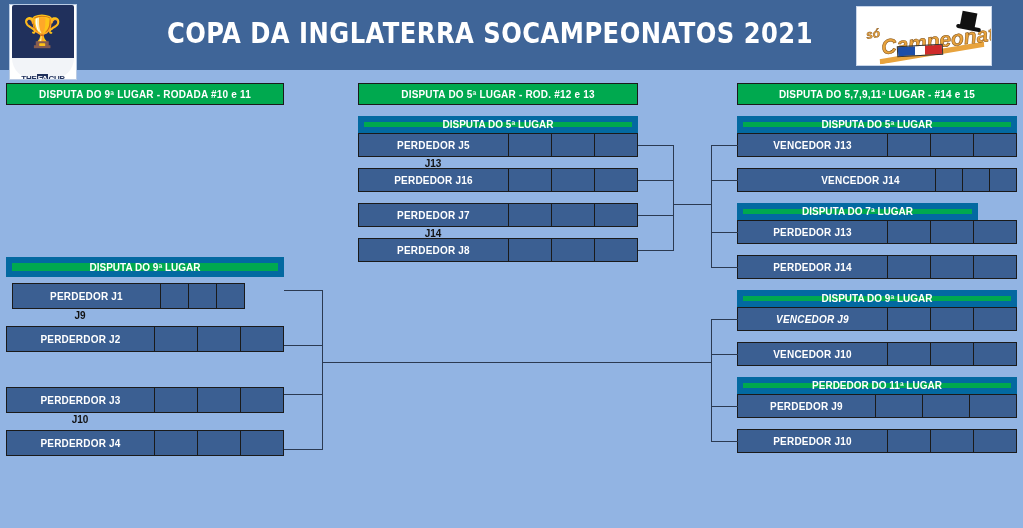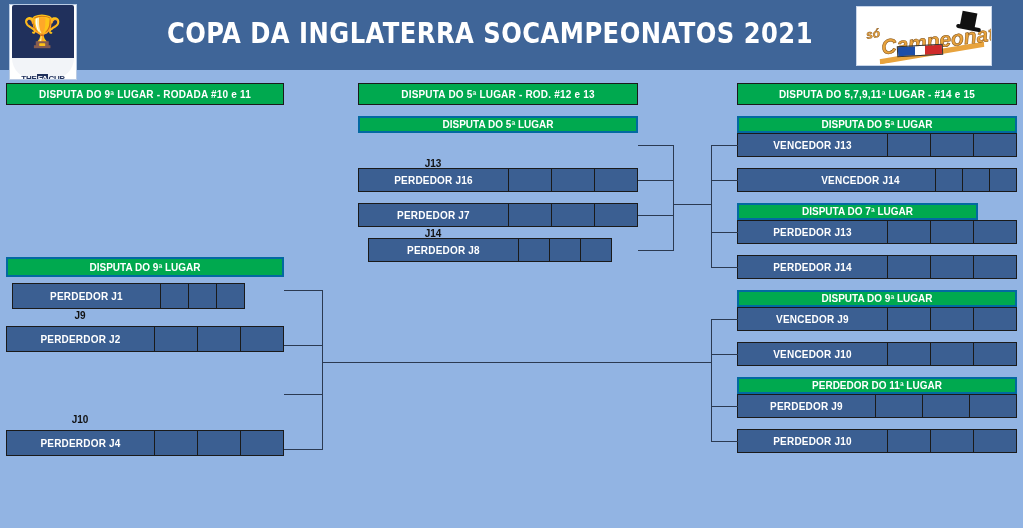--- a/index.html
+++ b/index.html
@@ -109,21 +109,21 @@
     display:flex;align-items:center;justify-content:center;
     letter-spacing:0.2px;
     box-sizing:border-box;
     white-space:nowrap;
   }
 
   
   .grp-head{
     position:absolute;
     background:#00a94f;
-    border:2px solid #0369a1;
+    border:6px solid #0369a1;
     color:#ffffff;
     font-size:10px;font-weight:bold;
     display:flex;align-items:center;justify-content:center;
     box-sizing:border-box;
     white-space:nowrap;
     text-align:right;
   }
 
   
   .row{
@@ -193,36 +193,42 @@
     <div class="hat"></div>
     <div class="hatbrim"></div>
   </div>
 
   <div class="sec-title" style="left:6px;top:83px;width:278px;height:22px;">DISPUTA DO 9ª LUGAR - RODADA #10 e 11</div>
   <div class="sec-title" style="left:358px;top:83px;width:280px;height:22px;">DISPUTA DO 5ª LUGAR - ROD. #12 e 13</div>
   <div class="sec-title" style="left:737px;top:83px;width:280px;height:22px;">DISPUTA DO 5,7,9,11ª LUGAR - #14 e 15</div>
 
   <div class="grp-head" style="left:358px;top:116px;width:280px;height:17px;">DISPUTA DO 5ª LUGAR</div>
 
+  <div class="row" style="left:358px;top:133px;width:280px;">
+    <div class="name" style="width:150px;">PERDEDOR J5</div>
+    <div class="cell"></div>
+    <div class="cell"></div>
+    <div class="cell"></div>
+  </div>
   <div class="jcode" style="left:358px;top:158px;width:150px;">J13</div>
   <div class="row" style="left:358px;top:168px;width:280px;">
     <div class="name" style="width:150px;">PERDEDOR J16</div>
     <div class="cell"></div>
     <div class="cell"></div>
     <div class="cell"></div>
   </div>
 
   <div class="row" style="left:358px;top:203px;width:280px;">
     <div class="name" style="width:150px;">PERDEDOR J7</div>
     <div class="cell"></div>
     <div class="cell"></div>
     <div class="cell"></div>
   </div>
   <div class="jcode" style="left:358px;top:228px;width:150px;">J14</div>
-  <div class="row" style="left:358px;top:238px;width:244px;margin-left:10px;">
+  <div class="row" style="left:358px;top:238px;width:280px;">
     <div class="name" style="width:150px;">PERDEDOR J8</div>
     <div class="cell"></div>
     <div class="cell"></div>
     <div class="cell"></div>
   </div>
 
   <div class="ln-h" style="left:638px;top:145px;width:36px;"></div>
   <div class="ln-h" style="left:638px;top:180px;width:36px;"></div>
   <div class="ln-v" style="left:673px;top:145px;height:35px;"></div>
   <div class="ln-h" style="left:638px;top:215px;width:36px;"></div>
@@ -254,21 +260,21 @@
   </div>
   <div class="row" style="left:737px;top:255px;width:280px;">
     <div class="name" style="width:150px;">PERDEDOR J14</div>
     <div class="cell"></div>
     <div class="cell"></div>
     <div class="cell"></div>
   </div>
 
   <div class="grp-head" style="left:737px;top:290px;width:280px;height:17px;">DISPUTA DO 9ª LUGAR</div>
   <div class="row" style="left:737px;top:307px;width:280px;">
-    <div class="name" style="width:150px;">VENCEDOR J9</div>
+    <div class="name" style="width:150px;font-style:italic;">VENCEDOR J9</div>
     <div class="cell"></div>
     <div class="cell"></div>
     <div class="cell"></div>
   </div>
   <div class="row" style="left:737px;top:342px;width:280px;">
     <div class="name" style="width:150px;">VENCEDOR J10</div>
     <div class="cell"></div>
     <div class="cell"></div>
     <div class="cell"></div>
   </div>
@@ -308,20 +314,26 @@
     <div class="cell"></div>
   </div>
   <div class="jcode" style="left:6px;top:310px;width:148px;">J9</div>
   <div class="row" style="left:6px;top:326px;width:278px;height:26px;">
     <div class="name" style="width:148px;">PERDERDOR J2</div>
     <div class="cell"></div>
     <div class="cell"></div>
     <div class="cell"></div>
   </div>
 
+  <div class="row" style="left:6px;top:387px;width:278px;height:26px;">
+    <div class="name" style="width:148px;">PERDERDOR J3</div>
+    <div class="cell"></div>
+    <div class="cell"></div>
+    <div class="cell"></div>
+  </div>
   <div class="jcode" style="left:6px;top:414px;width:148px;">J10</div>
   <div class="row" style="left:6px;top:430px;width:278px;height:26px;">
     <div class="name" style="width:148px;">PERDERDOR J4</div>
     <div class="cell"></div>
     <div class="cell"></div>
     <div class="cell"></div>
   </div>
 
   <div class="ln-h" style="left:284px;top:290px;width:39px;"></div>
   <div class="ln-h" style="left:284px;top:345px;width:39px;"></div>

